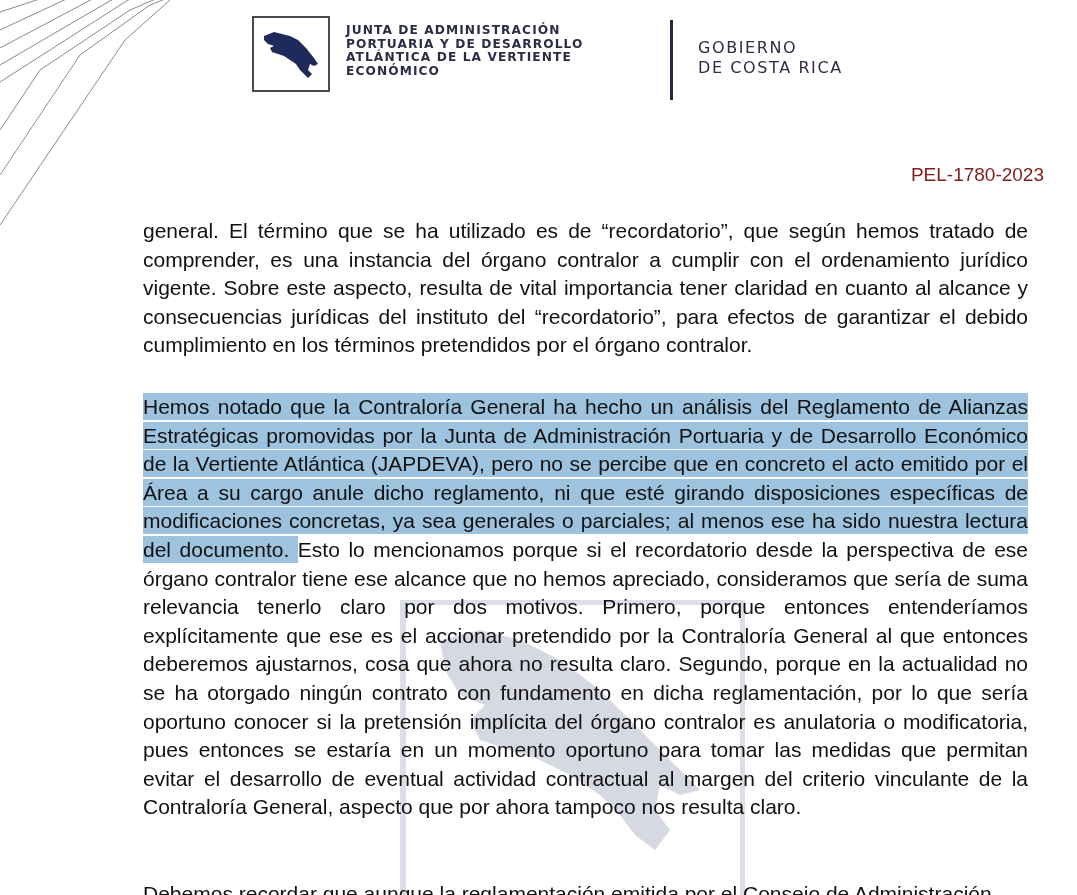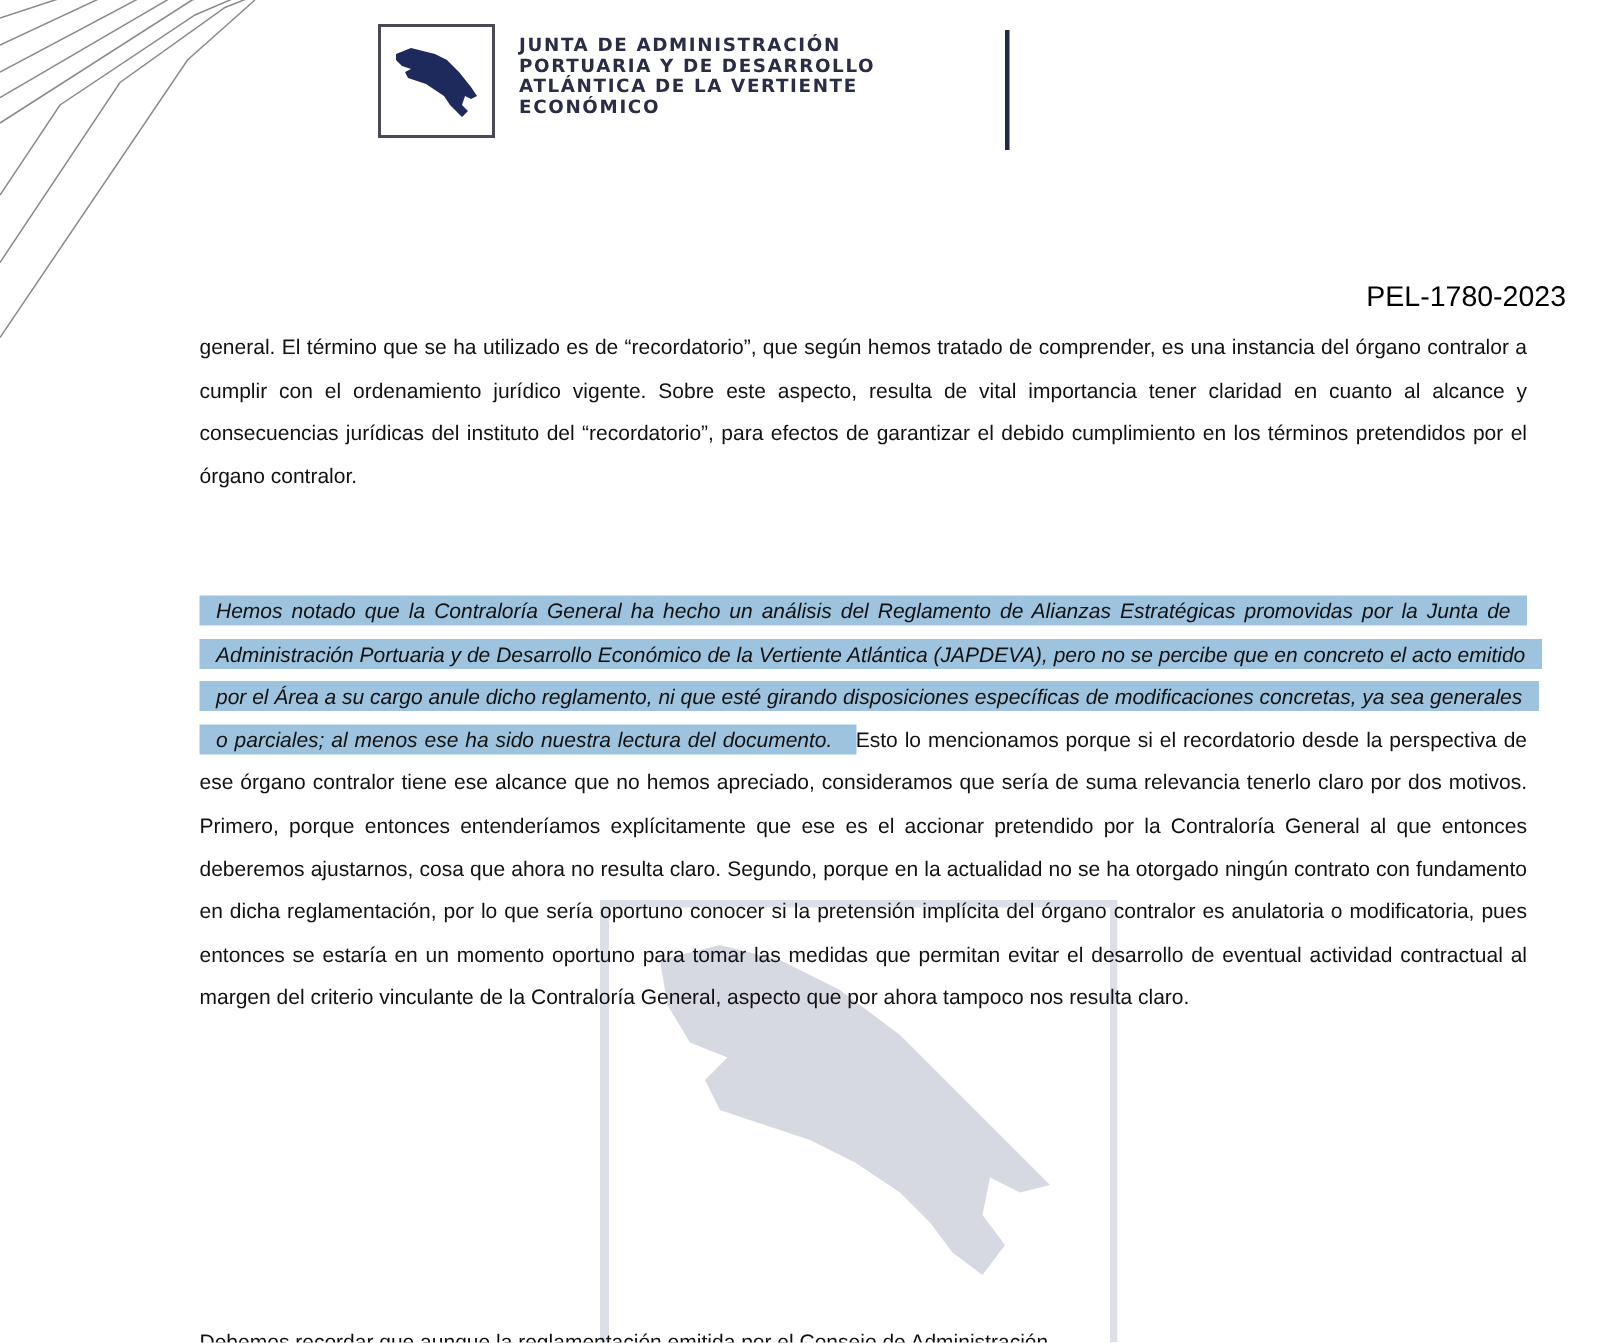--- a/index.html
+++ b/index.html
@@ -33,36 +33,36 @@
     background: #232845;
   }
   .gov-name {
     position: absolute; left: 446px; top: 22px;
     font-family: "DejaVu Sans", sans-serif; font-size: 16px; line-height: 20px;
     letter-spacing: 1.6px; color: #2a2d45;
   }
 
   .ref {
     position: absolute; right: 33px; top: 164px;
-    font-size: 19px; color: #000000; margin-top: 24px;
+    font-size: 19px; color: #7f1d1d;
   }
 
   
   .watermark { position: absolute; left: 400px; top: 600px; width: 345px; height: 295px; }
 
   
   .text {
-    position: absolute; left: 133px; width: 885px;
-    font-size: 14px; line-height: 28.6px; text-align: justify;
+    position: absolute; left: 143px; width: 885px;
+    font-size: 21px; line-height: 28.6px; text-align: justify;
     text-align-last: left;
   }
   .p1 { top: 217px; }
   .p2 { top: 393px; }
   .p3 { top: 880px; }
-  .hl { background: #9dc3df; box-decoration-break: clone; -webkit-box-decoration-break: clone; padding: 2px 11px; font-style: italic; }
+  .hl { background: #9dc3df; box-decoration-break: clone; -webkit-box-decoration-break: clone; padding: 2px 0; }
 </style>
 </head>
 <body>
 
 <div class="page">
 
   <svg class="corner-lines" viewBox="0 0 200 230" width="200" height="230">
     <g fill="none" stroke="#8a8a8a" stroke-width="1">
       <path d="M0,12 L52,-5"></path>
       <path d="M0,30 L75,-5"></path>
@@ -81,20 +81,24 @@
         <path d="M4,12 L14,8 L22,10 L30,12 L38,16 L46,24 L54,34 L58,40 L54,42 L50,40 L48,46 L52,50 L48,54 L44,50 L40,46 L36,40 L30,36 L24,32 L18,30 L12,28 L10,24 L14,22 L8,20 L4,16 Z" fill="#1f2a5c"></path>
       </svg>
     </div>
     <div class="org-name">
       <div>JUNTA DE ADMINISTRACIÓN</div>
       <div>PORTUARIA Y DE DESARROLLO</div>
       <div>ATLÁNTICA DE LA VERTIENTE</div>
       <div>ECONÓMICO</div>
     </div>
     <div class="divider"></div>
+    <div class="gov-name">
+      <div>GOBIERNO</div>
+      <div>DE COSTA RICA</div>
+    </div>
   </div>
 
   <div class="ref">PEL-1780-2023</div>
 
   <svg class="watermark" viewBox="0 0 345 295" width="345" height="295">
     <rect x="0" y="0" width="6" height="295" fill="#dcdfe7"></rect>
     <rect x="340" y="0" width="5" height="295" fill="#dcdfe7"></rect>
     <rect x="0" y="0" width="345" height="5" fill="#dcdfe7"></rect>
     <path d="M40,40 L80,30 L120,40 L160,60 L200,90 L240,130 L280,170 L300,190 L280,195 L260,185 L255,210 L270,230 L255,250 L235,235 L220,215 L200,195 L170,175 L140,160 L110,150 L80,140 L70,120 L85,105 L60,95 L45,70 Z" fill="#d6d9e2"></path>
   </svg>

